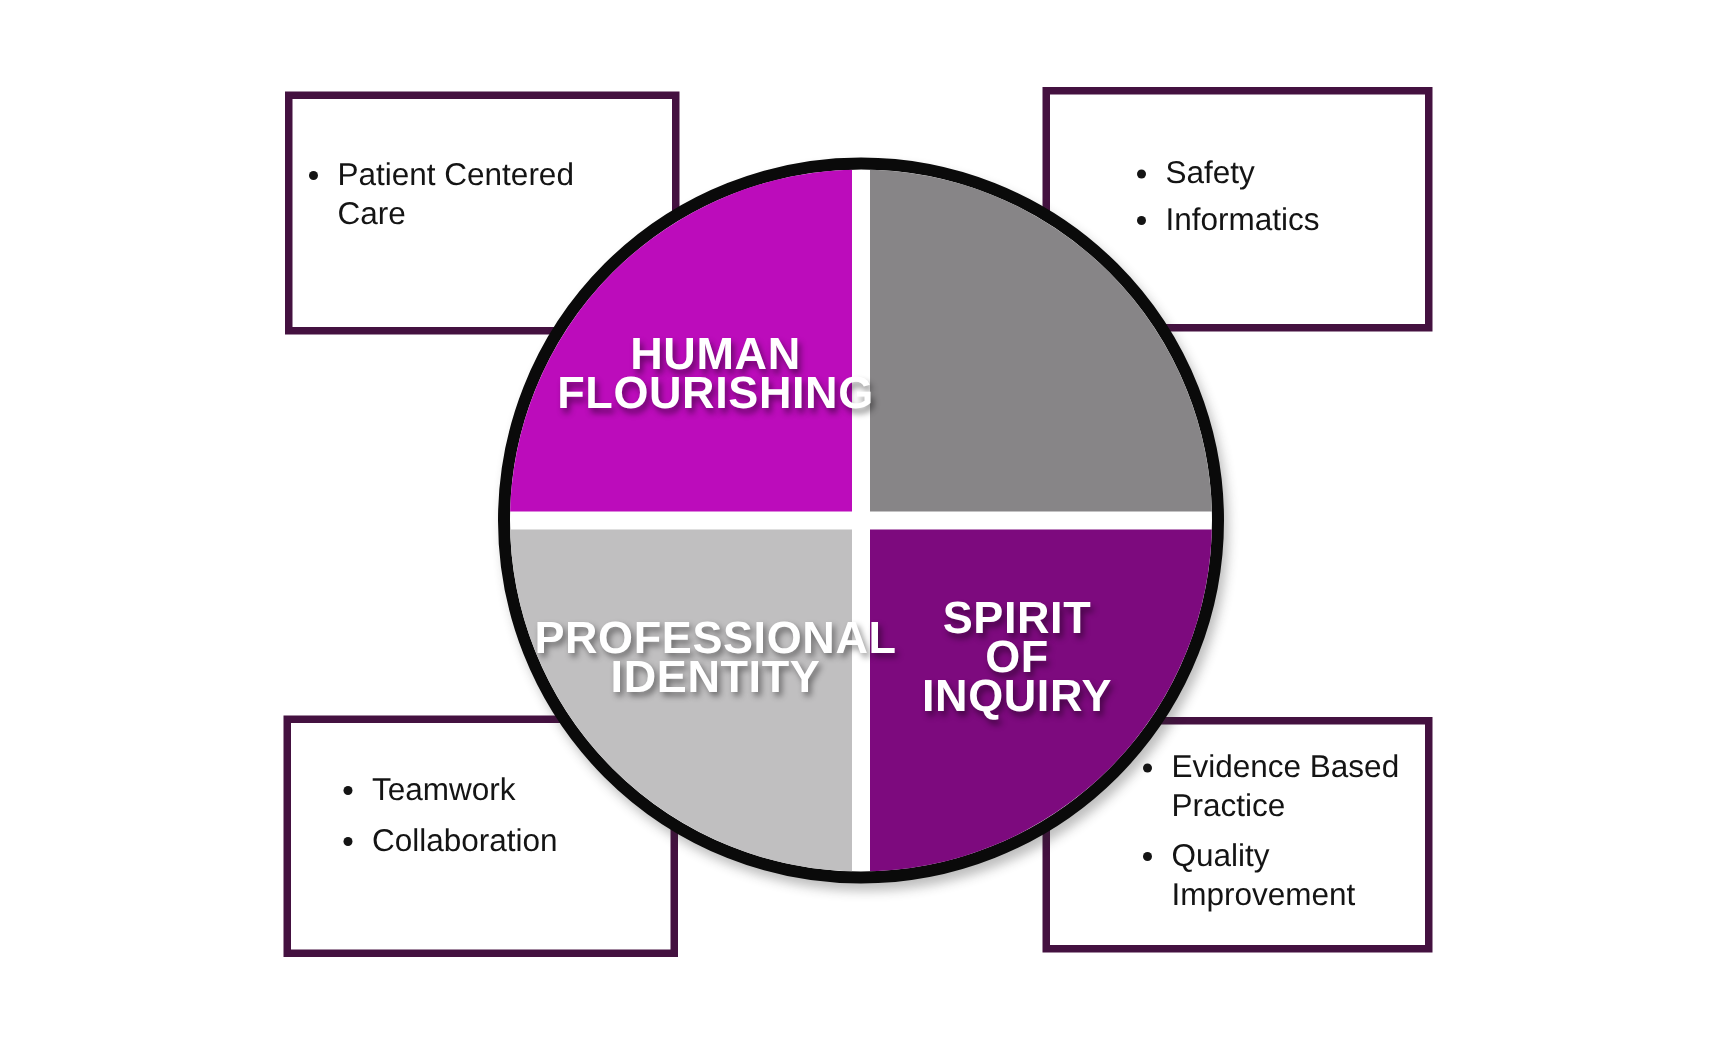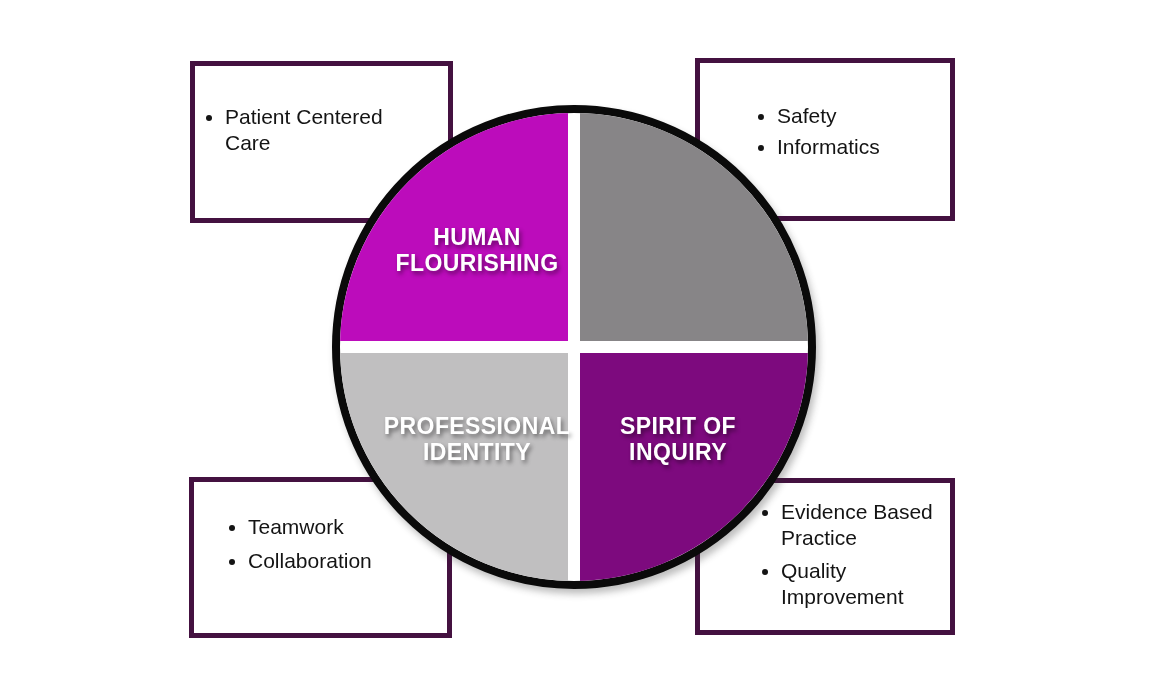--- a/index.html
+++ b/index.html
@@ -34,21 +34,21 @@
     background:#ffffff;overflow:hidden;z-index:2;
     box-shadow:3px 5px 7px rgba(40,40,40,0.30);
   }
   .quad{position:absolute;width:228px;height:228px;}
   .quad-tl{left:0;top:0;}
   .quad-tr{left:240px;top:0;}
   .quad-bl{left:0;top:240px;}
   .quad-br{left:240px;top:240px;}
   .qlabel{
     position:absolute;transform:translate(-50%,-50%);
-    color:#ffffff;font-weight:bold;font-size:23px;line-height:26px;
+    color:#ffffff;font-weight:bold;font-size:30px;line-height:26px;
     letter-spacing:0.4px;text-align:center;white-space:pre-line;
     text-shadow:2px 3px 4px rgba(0,0,0,0.45);
   }
   .l-tl{left:137px;top:137px;}
   .l-tr{left:338px;top:137px;}
   .l-bl{left:137px;top:326px;}
   .l-br{left:338px;top:326px;}
 </style>
 </head>
 <body>

